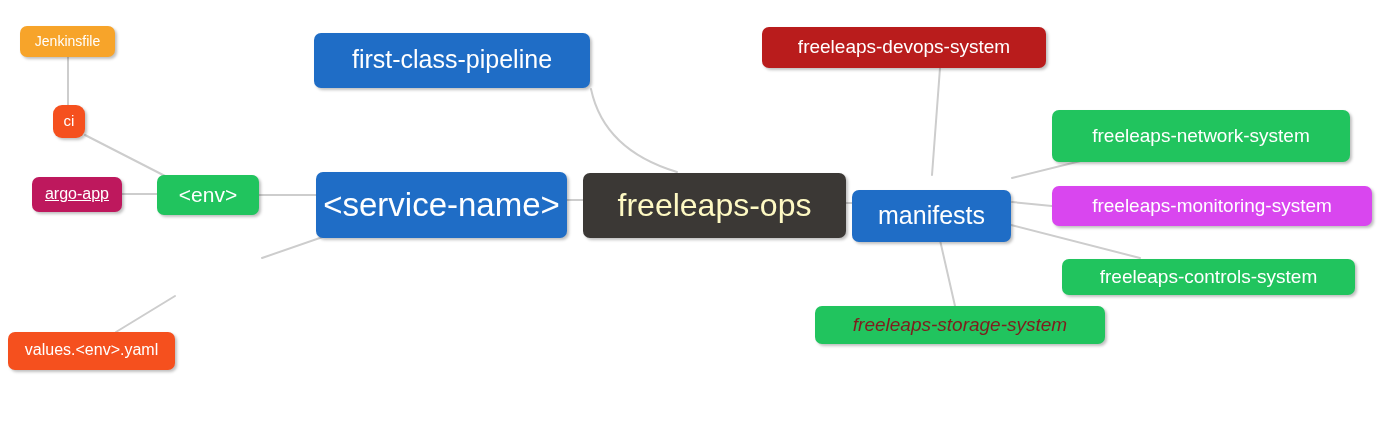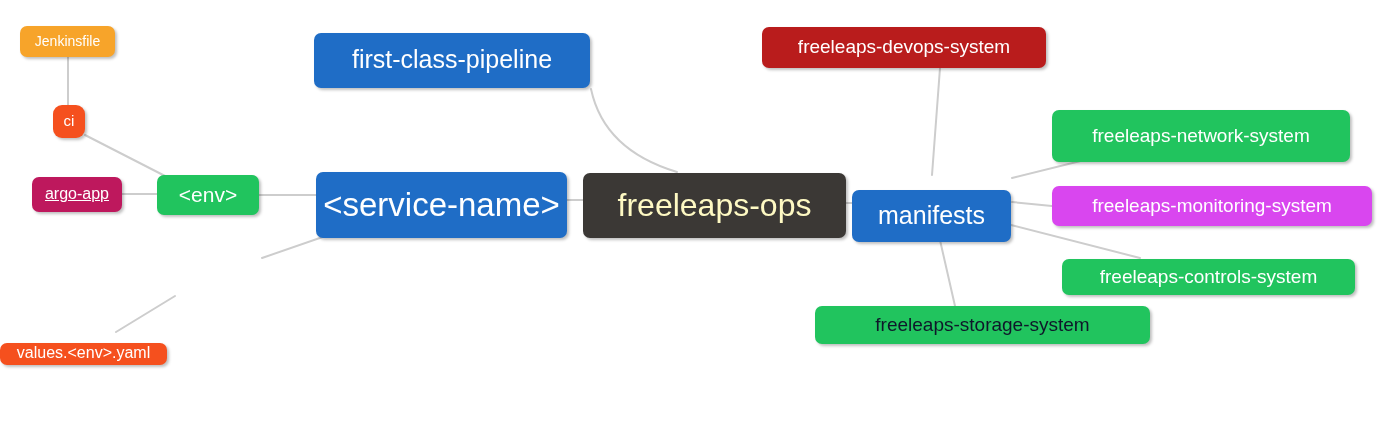--- a/index.html
+++ b/index.html
@@ -70,21 +70,21 @@
     </div>
     <div class="node" style="left: 53px; top: 105px; width: 32px; height: 33px; font-size: 15px; background: rgb(245, 80, 30); color: rgb(255, 255, 255); border-radius: 9px;">
       <span>ci</span>
     </div>
     <div class="node" style="left: 32px; top: 177px; width: 90px; height: 35px; font-size: 16px; background: #be185d; color: rgb(255, 255, 255); text-decoration: underline;">
       <span>argo-app</span>
     </div>
     <div class="node" style="left: 157px; top: 175px; width: 102px; height: 40px; font-size: 21px; background: rgb(33, 196, 94); color: rgb(255, 255, 255);">
       <span>&lt;env&gt;</span>
     </div>
-    <div class="node" style="left: 0; top: 332px; width: 167px; height: 22px; font-size: 16px; background: rgb(245, 80, 30); color: rgb(255, 255, 255); margin-top: 11px;">
+    <div class="node" style="left: 8px; top: 332px; width: 167px; height: 38px; font-size: 16px; background: rgb(245, 80, 30); color: rgb(255, 255, 255);">
       <span>values.&lt;env&gt;.yaml</span>
     </div>
     <div class="node" style="left: 314px; top: 33px; width: 276px; height: 55px; font-size: 25px; background: rgb(31, 109, 198); color: rgb(255, 255, 255);">
       <span>first-class-pipeline</span>
     </div>
     <div class="node" style="left: 316px; top: 172px; width: 251px; height: 66px; font-size: 33px; background: rgb(31, 109, 198); color: rgb(255, 255, 255);">
       <span>&lt;service-name&gt;</span>
     </div>
     <div class="node" style="left: 583px; top: 173px; width: 263px; height: 65px; font-size: 32px; background: rgb(59, 56, 53); color: #fef9c3;">
       <span>freeleaps-ops</span>
@@ -97,16 +97,16 @@
     </div>
     <div class="node" style="left: 1052px; top: 110px; width: 298px; height: 52px; font-size: 19px; background: rgb(33, 196, 94); color: rgb(255, 255, 255);">
       <span>freeleaps-network-system</span>
     </div>
     <div class="node" style="left: 1052px; top: 186px; width: 320px; height: 40px; font-size: 19px; background: #d946ef; color: rgb(255, 255, 255); justify-content: center;">
       <span>freeleaps-monitoring-system</span>
     </div>
     <div class="node" style="left: 1062px; top: 259px; width: 293px; height: 36px; font-size: 19px; background: rgb(33, 196, 94); color: rgb(255, 255, 255);">
       <span>freeleaps-controls-system</span>
     </div>
-    <div class="node" style="left: 815px; top: 306px; width: 335px; height: 38px; font-size: 19px; background: rgb(33, 196, 94); color: #0f172a;">
+    <div class="node" style="left: 815px; top: 306px; width: 290px; height: 38px; font-size: 19px; background: rgb(33, 196, 94); color: #7f1d1d; font-style: italic;">
       <span>freeleaps-storage-system</span>
     </div>
   </div>
 
 </body></html>

